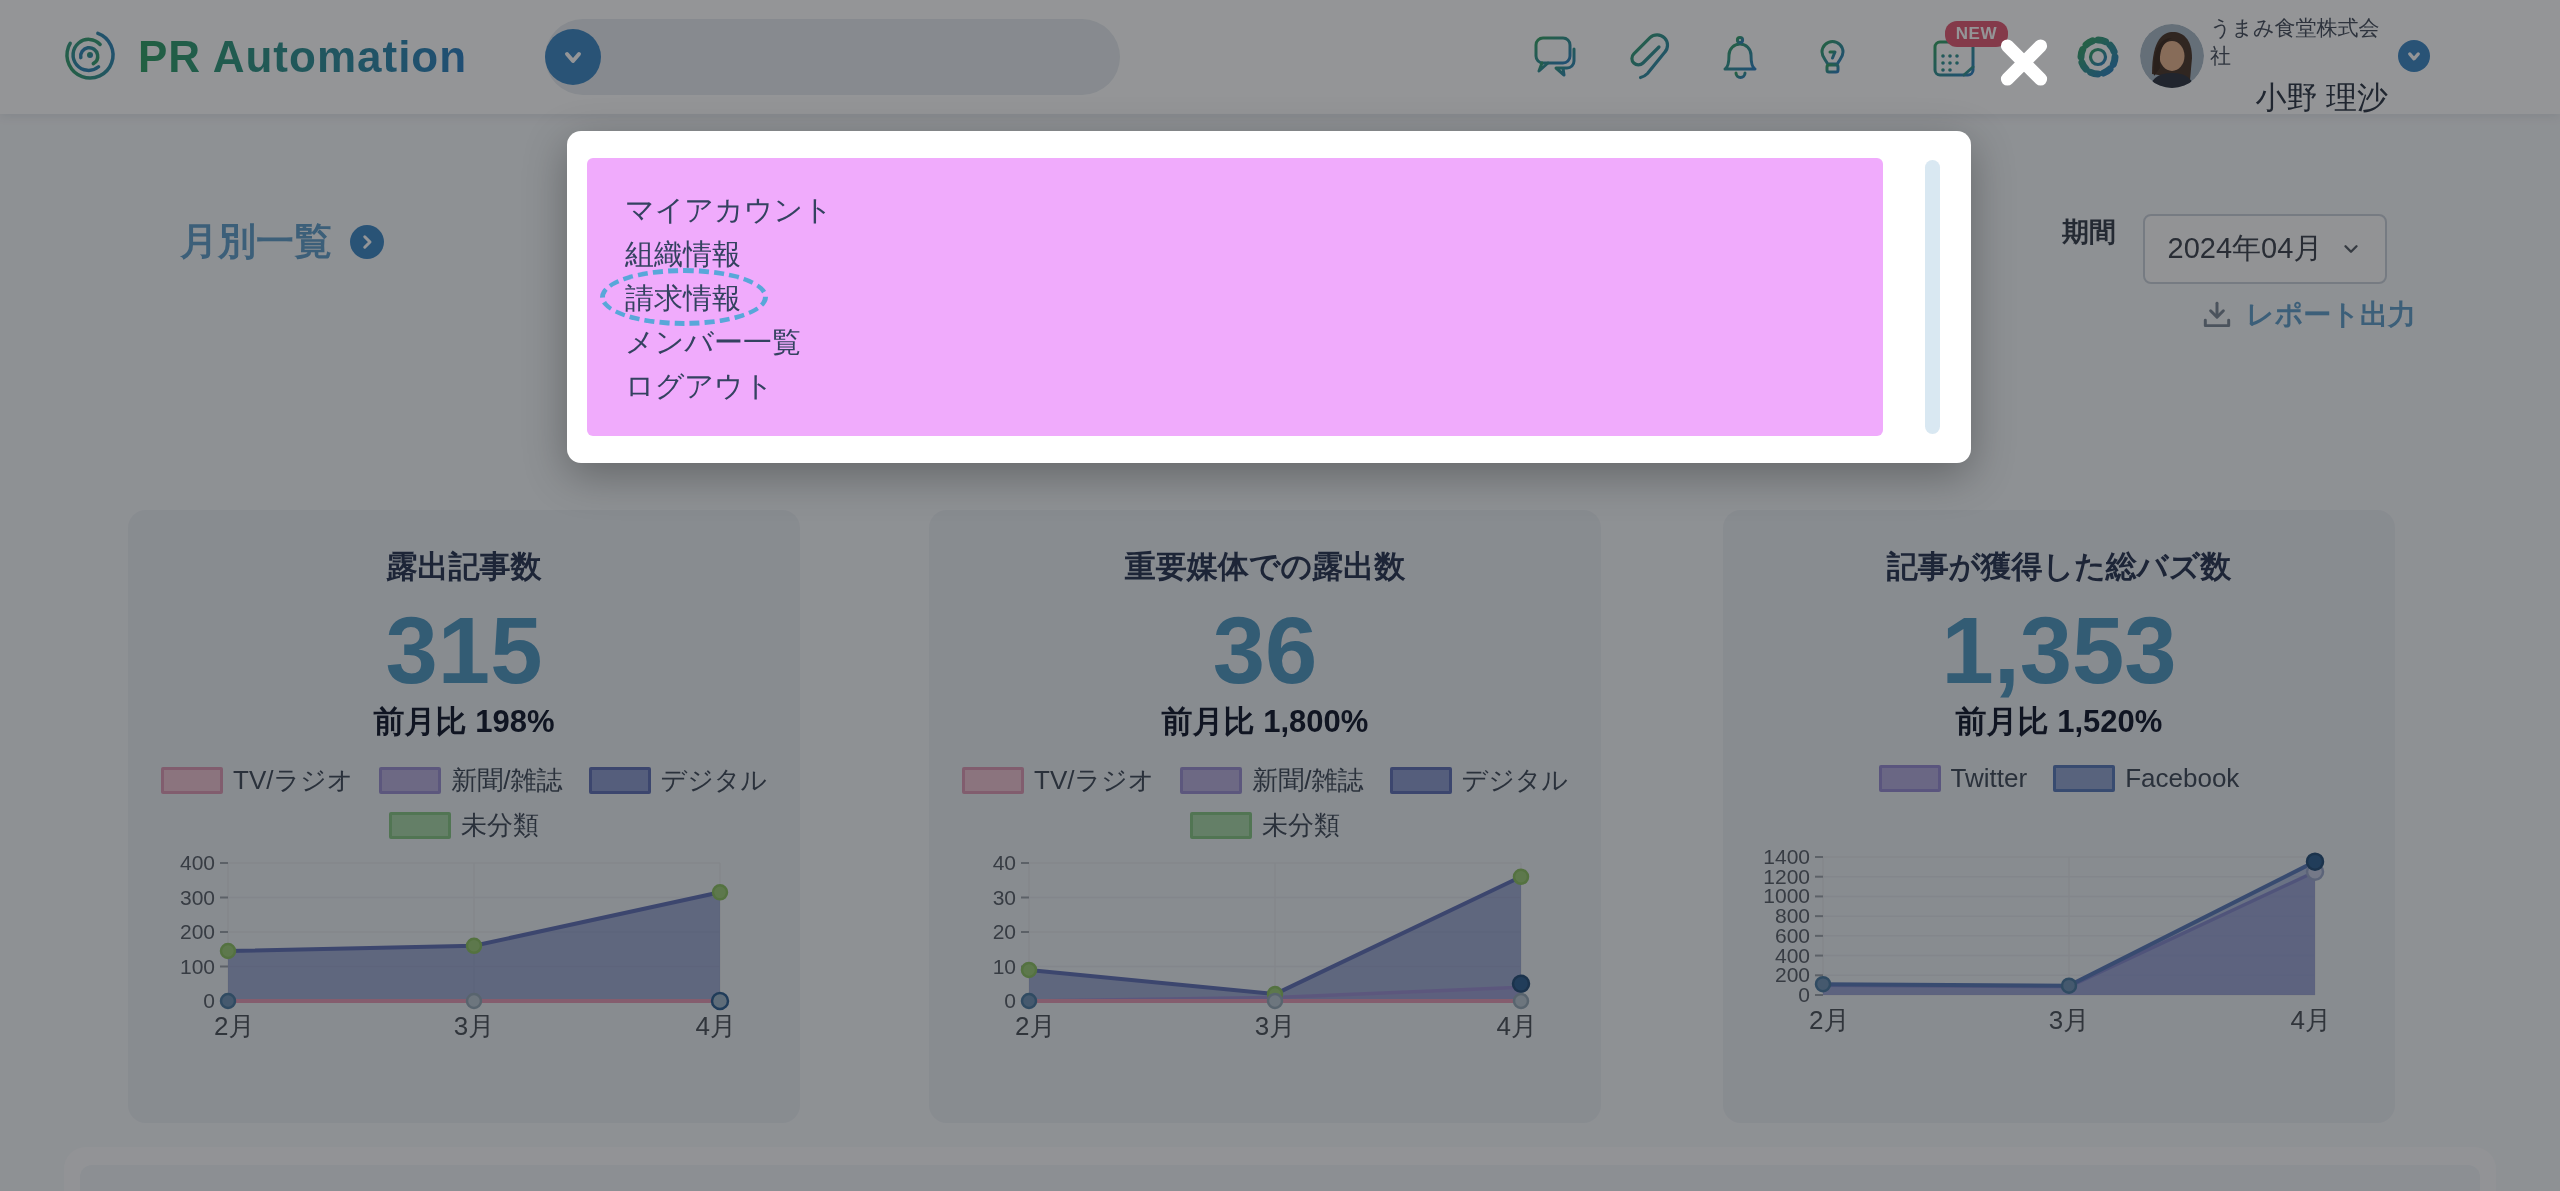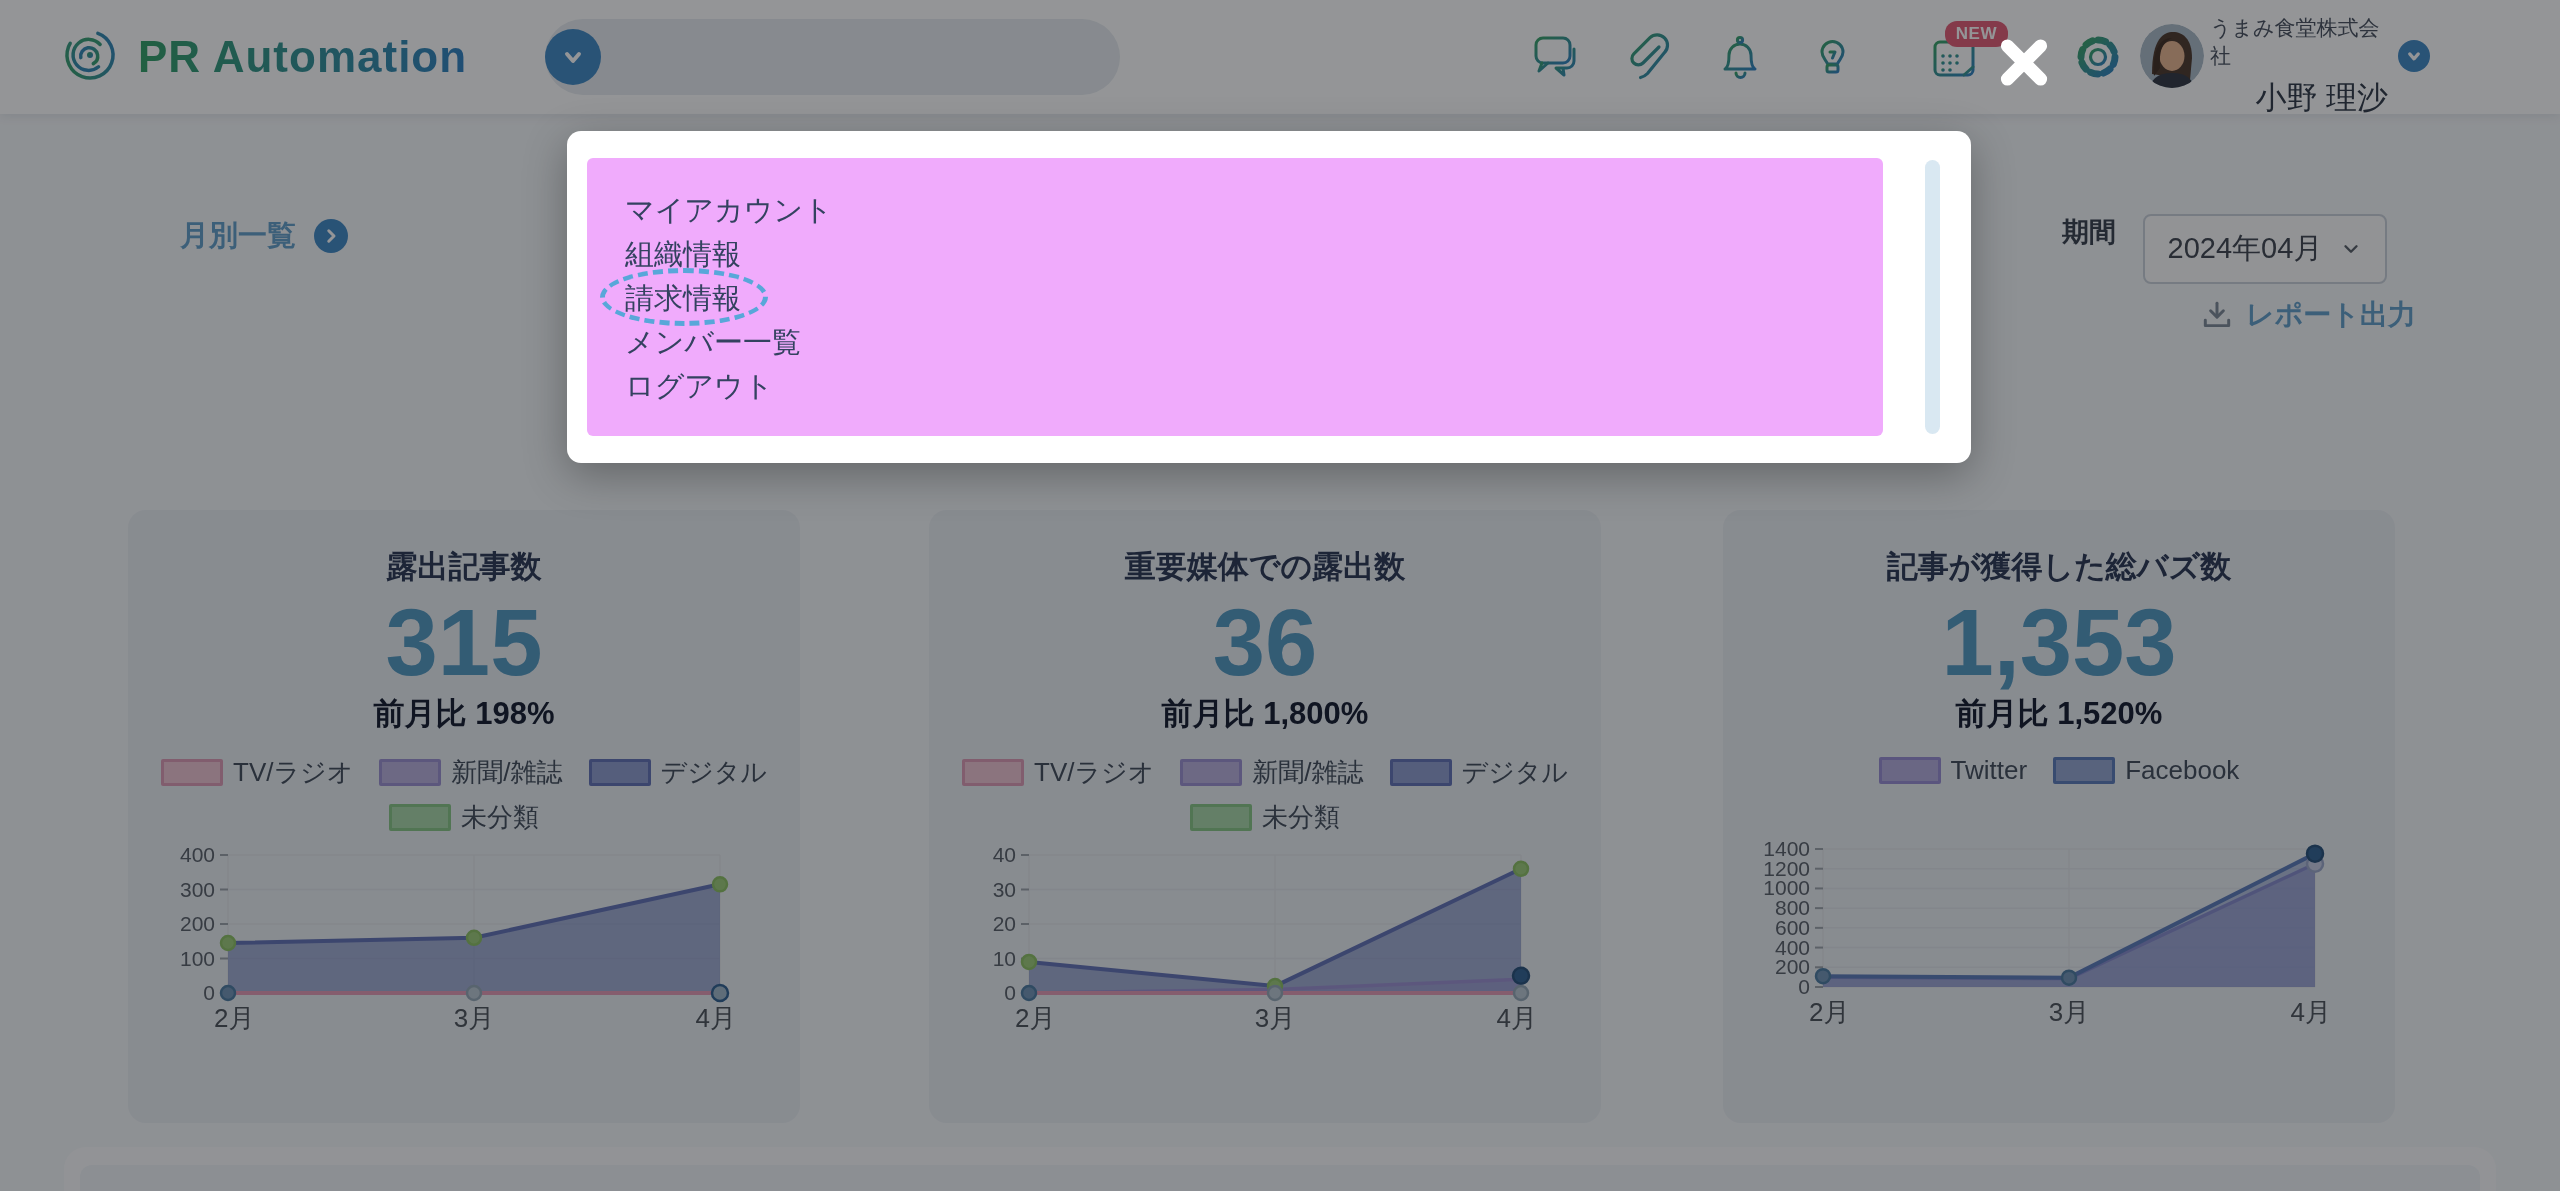--- a/index.html
+++ b/index.html
@@ -48,36 +48,36 @@
   .modal-scrollbar{position:absolute;left:1358px;top:29px;width:15px;height:274px;
            background:#d9e8f2;border-radius:8px;}
   .close-x{position:absolute;left:1996px;top:34px;width:56px;height:56px;z-index:70;cursor:pointer;}
   .close-x::before,.close-x::after{content:"";position:absolute;left:-2px;top:22px;width:60px;height:13px;
            border-radius:7px;background:#ffffff;}
   .close-x::before{transform:rotate(45deg);}
   .close-x::after{transform:rotate(-45deg);}
 
   
   .monthly-link{position:absolute;left:180px;top:216px;display:flex;align-items:center;gap:18px;
-                font-size:29px;font-weight:600;color:#5f9dc8;cursor:pointer;}
+                font-size:38px;font-weight:600;color:#5f9dc8;cursor:pointer;}
   .small-circle{width:34px;height:34px;border-radius:50%;background:#3d87c4;
                 display:flex;align-items:center;justify-content:center;}
   .period-label{position:absolute;left:2062px;top:214px;font-size:27px;font-weight:bold;color:#333c4a;}
   .period-select{position:absolute;left:2143px;top:186px;width:240px;height:66px;border:2px solid #c9d0d9;
                  border-radius:8px;background:rgba(255,255,255,.55);display:flex;align-items:center;
                  justify-content:center;gap:18px;cursor:pointer;margin-top:28px;}
   .period-value{font-size:29px;color:#3c434d;}
   .report-link{position:absolute;left:2200px;top:296px;display:flex;align-items:center;gap:12px;
                font-size:28px;font-weight:600;color:#5f9dc8;cursor:pointer;}
 
   
   .card{position:absolute;top:510px;width:672px;height:613px;background:#e9eef3;border-radius:18px;}
   .card.c0{left:128px;} .card.c1{left:929px;} .card.c2{left:1723px;}
   .card-title{margin-top:36px;text-align:center;font-size:31px;font-weight:bold;color:#273450;}
-  .card-value{margin-top:6px;text-align:center;font-size:94px;font-weight:bold;color:#4f97c0;line-height:1.05;}
+  .card-value{margin-top:14px;text-align:center;font-size:94px;font-weight:bold;color:#4f97c0;line-height:1.05;}
   .card-mom{margin-top:0;text-align:center;font-size:31px;font-weight:bold;color:#0f172a;}
   .legend{margin:20px 30px 0;display:flex;flex-wrap:wrap;justify-content:center;
           column-gap:26px;row-gap:10px;min-height:74px;align-content:flex-start;}
   .lg-item{display:flex;align-items:center;cursor:pointer;}
   .lg-swatch{width:62px;height:27px;border:3px solid;border-radius:2px;box-sizing:border-box;}
   .lg-label{font-size:26px;color:#3f4a58;margin-left:10px;}
   .chart{display:block;margin:6px auto 0;}
   .grid{stroke:#e0e4e9;stroke-width:1.5;}
   .tick{stroke:#9aa0a8;stroke-width:2;}
   .ytick{font-size:21px;fill:#565d66;}

